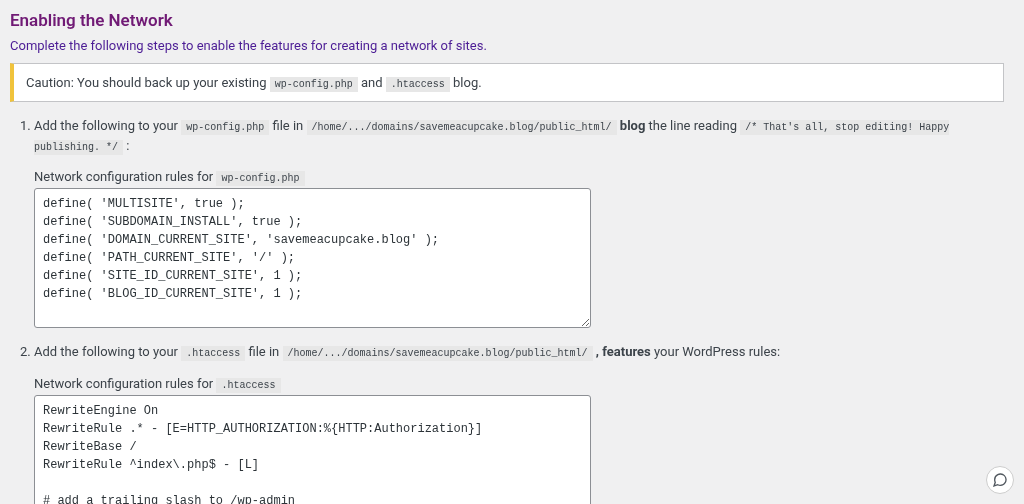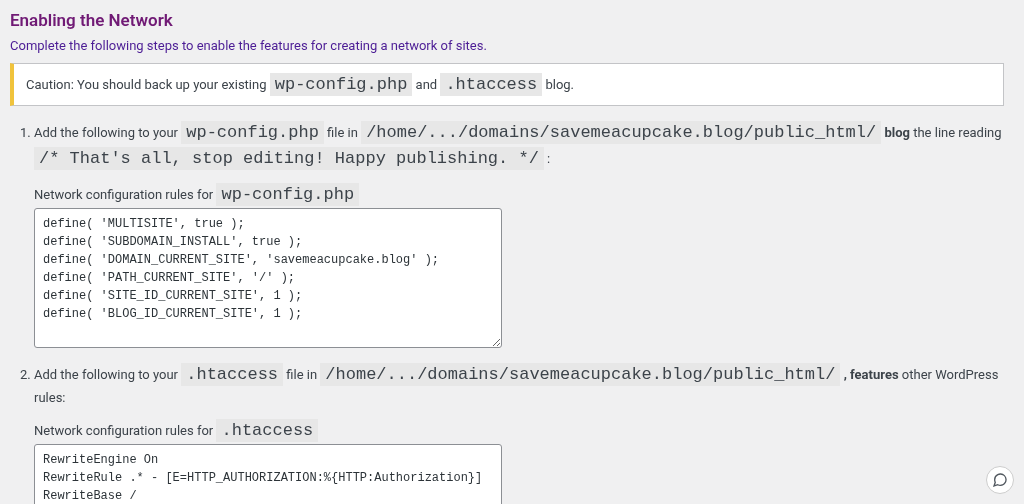--- a/index.html
+++ b/index.html
@@ -31,21 +31,21 @@
       border-left: 4px solid #f0c33c;
       padding: 11px 12px;
       margin-bottom: 14px;
       font-size: 13px;
     }
     .notice-warning strong {
       font-weight: 400;
     }
     code {
       font-family: Consolas, Monaco, "Courier New", monospace;
-      font-size: 17px;
+      font-size: 10px;
       background: #e7e7e7;
       padding: 2px 5px;
       border-radius: 0;
     }
     ol {
       list-style: decimal;
       padding-left: 24px;
     }
     ol > li {
       margin-bottom: 14px;
@@ -59,21 +59,21 @@
       margin: 14px 0 4px 0;
     }
     textarea.code-block {
       font-family: Consolas, Monaco, "Courier New", monospace;
       font-size: 12px;
       line-height: 1.5;
       background: #fff;
       border: 1px solid #8c8f94;
       border-radius: 3px;
       padding: 6px 8px;
-      width: 468px;
+      width: 557px;
       resize: vertical;
       color: #2c3338;
       display: block;
     }
     .chat-bubble {
       position: fixed;
       bottom: 10px;
       right: 10px;
       width: 28px;
       height: 28px;
@@ -110,21 +110,21 @@
     <textarea class="code-block" rows="7" readonly="" style="">define( 'MULTISITE', true );
 define( 'SUBDOMAIN_INSTALL', true );
 define( 'DOMAIN_CURRENT_SITE', 'savemeacupcake.blog' );
 define( 'PATH_CURRENT_SITE', '/' );
 define( 'SITE_ID_CURRENT_SITE', 1 );
 define( 'BLOG_ID_CURRENT_SITE', 1 );</textarea>
   </li>
 
   <li>
     <span class="li-text">
-      <span>Add the following to your </span><code>.htaccess</code><span> file in </span><code>/home/.../domains/savemeacupcake.blog/public_html/</code><strong> , features</strong><span> other WordPress rules:</span>
+      <span>Add the following to your </span><code>.htaccess</code><span> file in </span><code>/home/.../domains/savemeacupcake.blog/public_html/</code><strong> , features</strong><span> your WordPress rules:</span>
     </span>
     <p class="rules-label">
       <span>Network configuration rules for </span><code>.htaccess</code>
     </p>
     <textarea class="code-block" rows="14" readonly="" style="">RewriteEngine On
 RewriteRule .* - [E=HTTP_AUTHORIZATION:%{HTTP:Authorization}]
 RewriteBase /
 RewriteRule ^index\.php$ - [L]
 
 # add a trailing slash to /wp-admin

